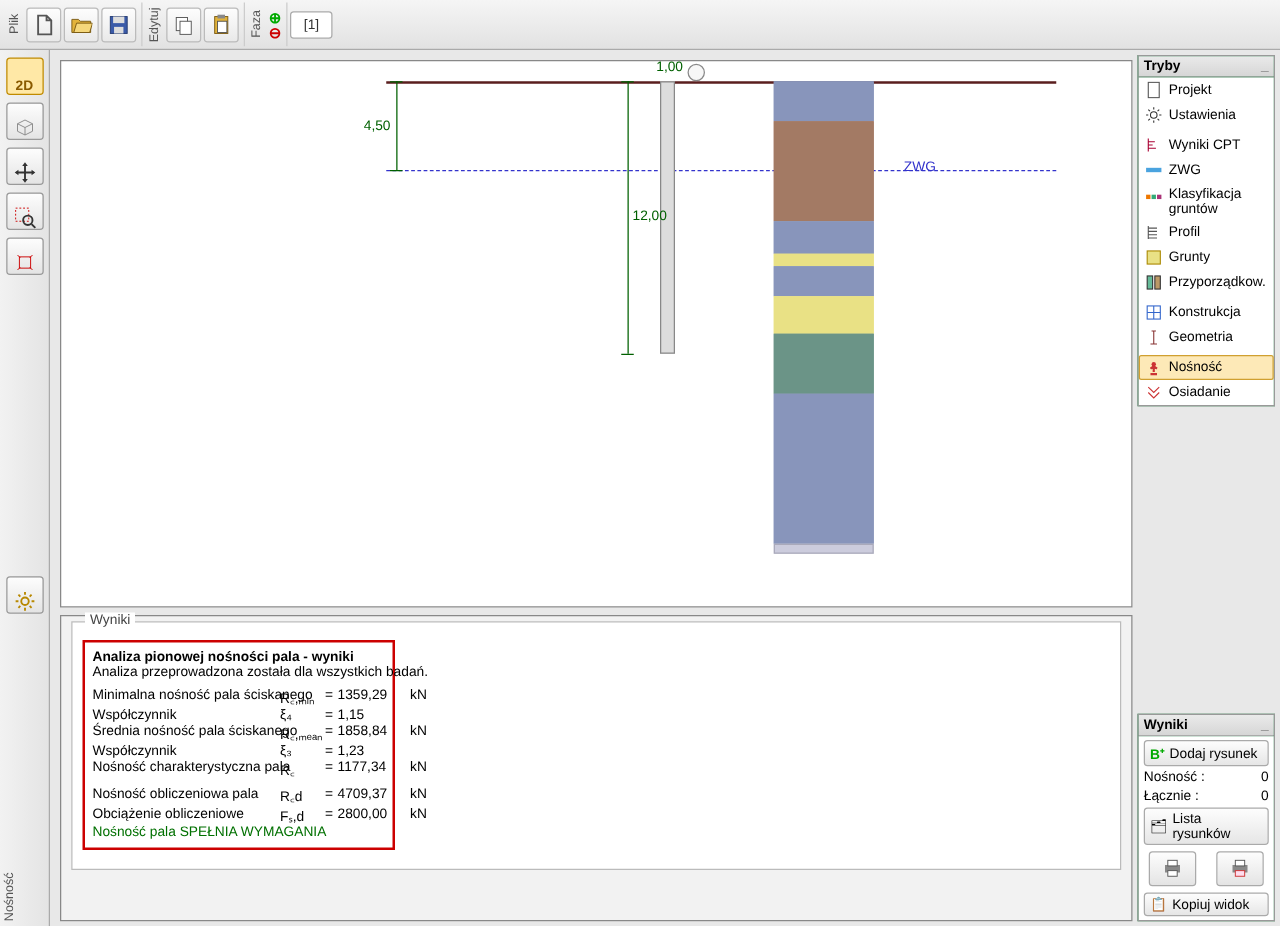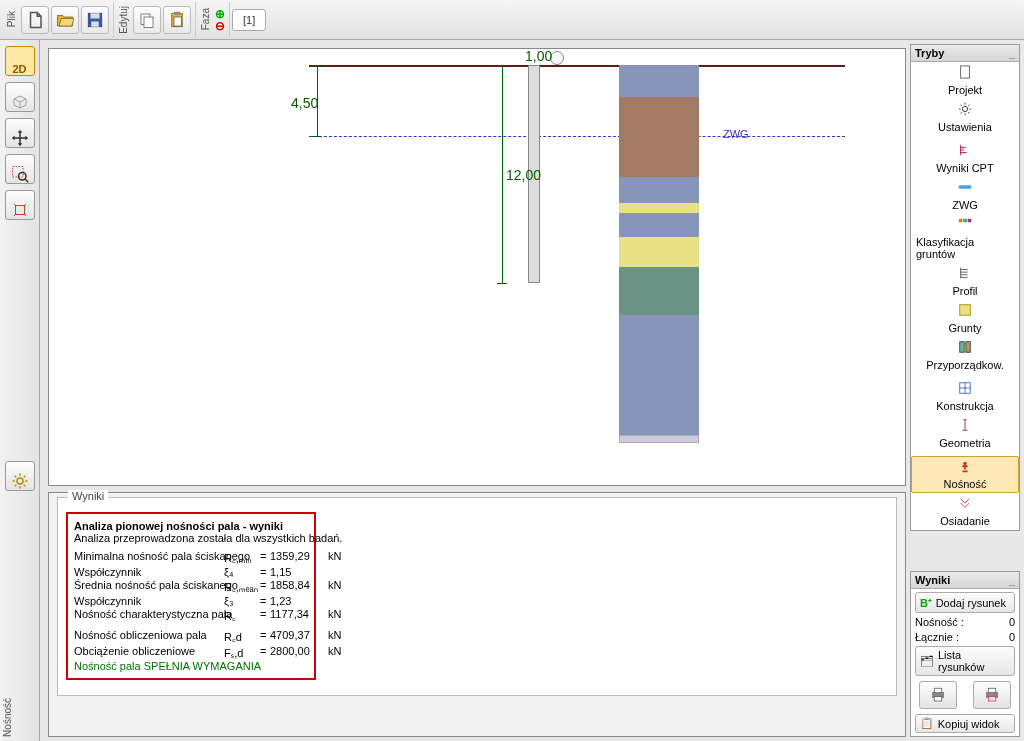--- a/index.html
+++ b/index.html
@@ -20,35 +20,35 @@
 .ltb-btn svg { width:18px; height:18px; }
 .gear-btn { position:absolute; bottom:250px; left:5px;}
 .side-label { position:absolute; bottom:4px; left:2px; writing-mode: vertical-rl; transform: rotate(180deg); font-size:10px; color:#555;}
 
 
 .right-col { position:absolute; right:0; top:40px; width:114px; bottom:0; display:flex; flex-direction:column; gap:2px;}
 .panel { border:1px solid #999; background:#15803d; margin: 4px 4px 0 0;}
 .panel-header { background:linear-gradient(#eaeaea,#d6d6d6); border-bottom:1px solid #aaa; padding:2px 4px; font-size:11px; font-weight:bold; display:flex; justify-content:space-between; align-items:center;}
 .panel-header .minbtn { color:#666; cursor:pointer; font-weight:bold;}
 .tryby-list { background:#fff; }
-.tryby-item { display:flex; align-items:center; gap:5px; padding:2px 4px; cursor:pointer; border:1px solid transparent; border-radius:2px;flex-direction:column;}
+.tryby-item { display:flex; align-items:center; gap:5px; padding:2px 4px; cursor:pointer; border:1px solid transparent; border-radius:2px;}
 .tryby-item.selected { background:#fde9b7; border:1px solid #d0a030; }
 .tryby-item .ic { width:14px; height:14px; display:flex; align-items:center; justify-content:center;}
 .tryby-item .ic svg { width:14px; height:14px; }
 .wyniki-body { background:#fff; padding:3px 4px; font-size:11px; display:flex; flex-direction:column; gap:3px;}
 .wyniki-body .btn-sm { border:1px solid #aaa; background:linear-gradient(#fdfdfd,#e6e6e6); border-radius:3px; padding:2px 4px; text-align:left; display:flex; align-items:center; gap:4px; cursor:pointer;}
 .wyniki-body .row { display:flex; justify-content:space-between; }
 .print-row { display:flex; gap:8px; justify-content:space-around; margin-top:2px;}
 .print-btn { width:38px; height:28px; border:1px solid #aaa; background:linear-gradient(#fdfdfd,#e4e4e4); border-radius:3px; display:flex;align-items:center;justify-content:center; cursor:pointer;}
 .print-btn svg{width:20px;height:18px;}
 .kopiuj { display:flex; align-items:center; gap:4px; padding:2px 4px; border:1px solid #aaa; background:linear-gradient(#fdfdfd,#e6e6e6); border-radius:3px; cursor:pointer; margin-top:2px;}
 
 
 .canvas-wrap { position:absolute; left:48px; top:48px; right:118px; height:438px; background:#fff; border:1px solid #888;}
-.dim-label { position:absolute; color:#006000; font-size:14px; }
+.dim-label { position:absolute; color:#006000; font-size:11px; }
 .zwg-label { position:absolute; color:#3333cc; font-size:11px; }
 .soil { position:absolute; left:570px; width:80px; }
 .pile { position:absolute; left:479px; top:16px; width:12px; height:218px; background:#ddd; border:1px solid #888;}
 .ground-line{position:absolute; left:260px; right:60px; top:16px; border-top:2px solid #5a1e1e;}
 .zwg-line{position:absolute; left:260px; right:60px; top:87px; border-top:1px dashed #3333cc;}
 .dim-vert{position:absolute; border-left:1px solid #006000;}
 .dim-tick{position:absolute; width:10px; border-top:1px solid #006000;}
 .small-circle{position:absolute; width:14px; height:14px; border:1px solid #888; border-radius:50%; background:#f7f7f7;}
 
 

